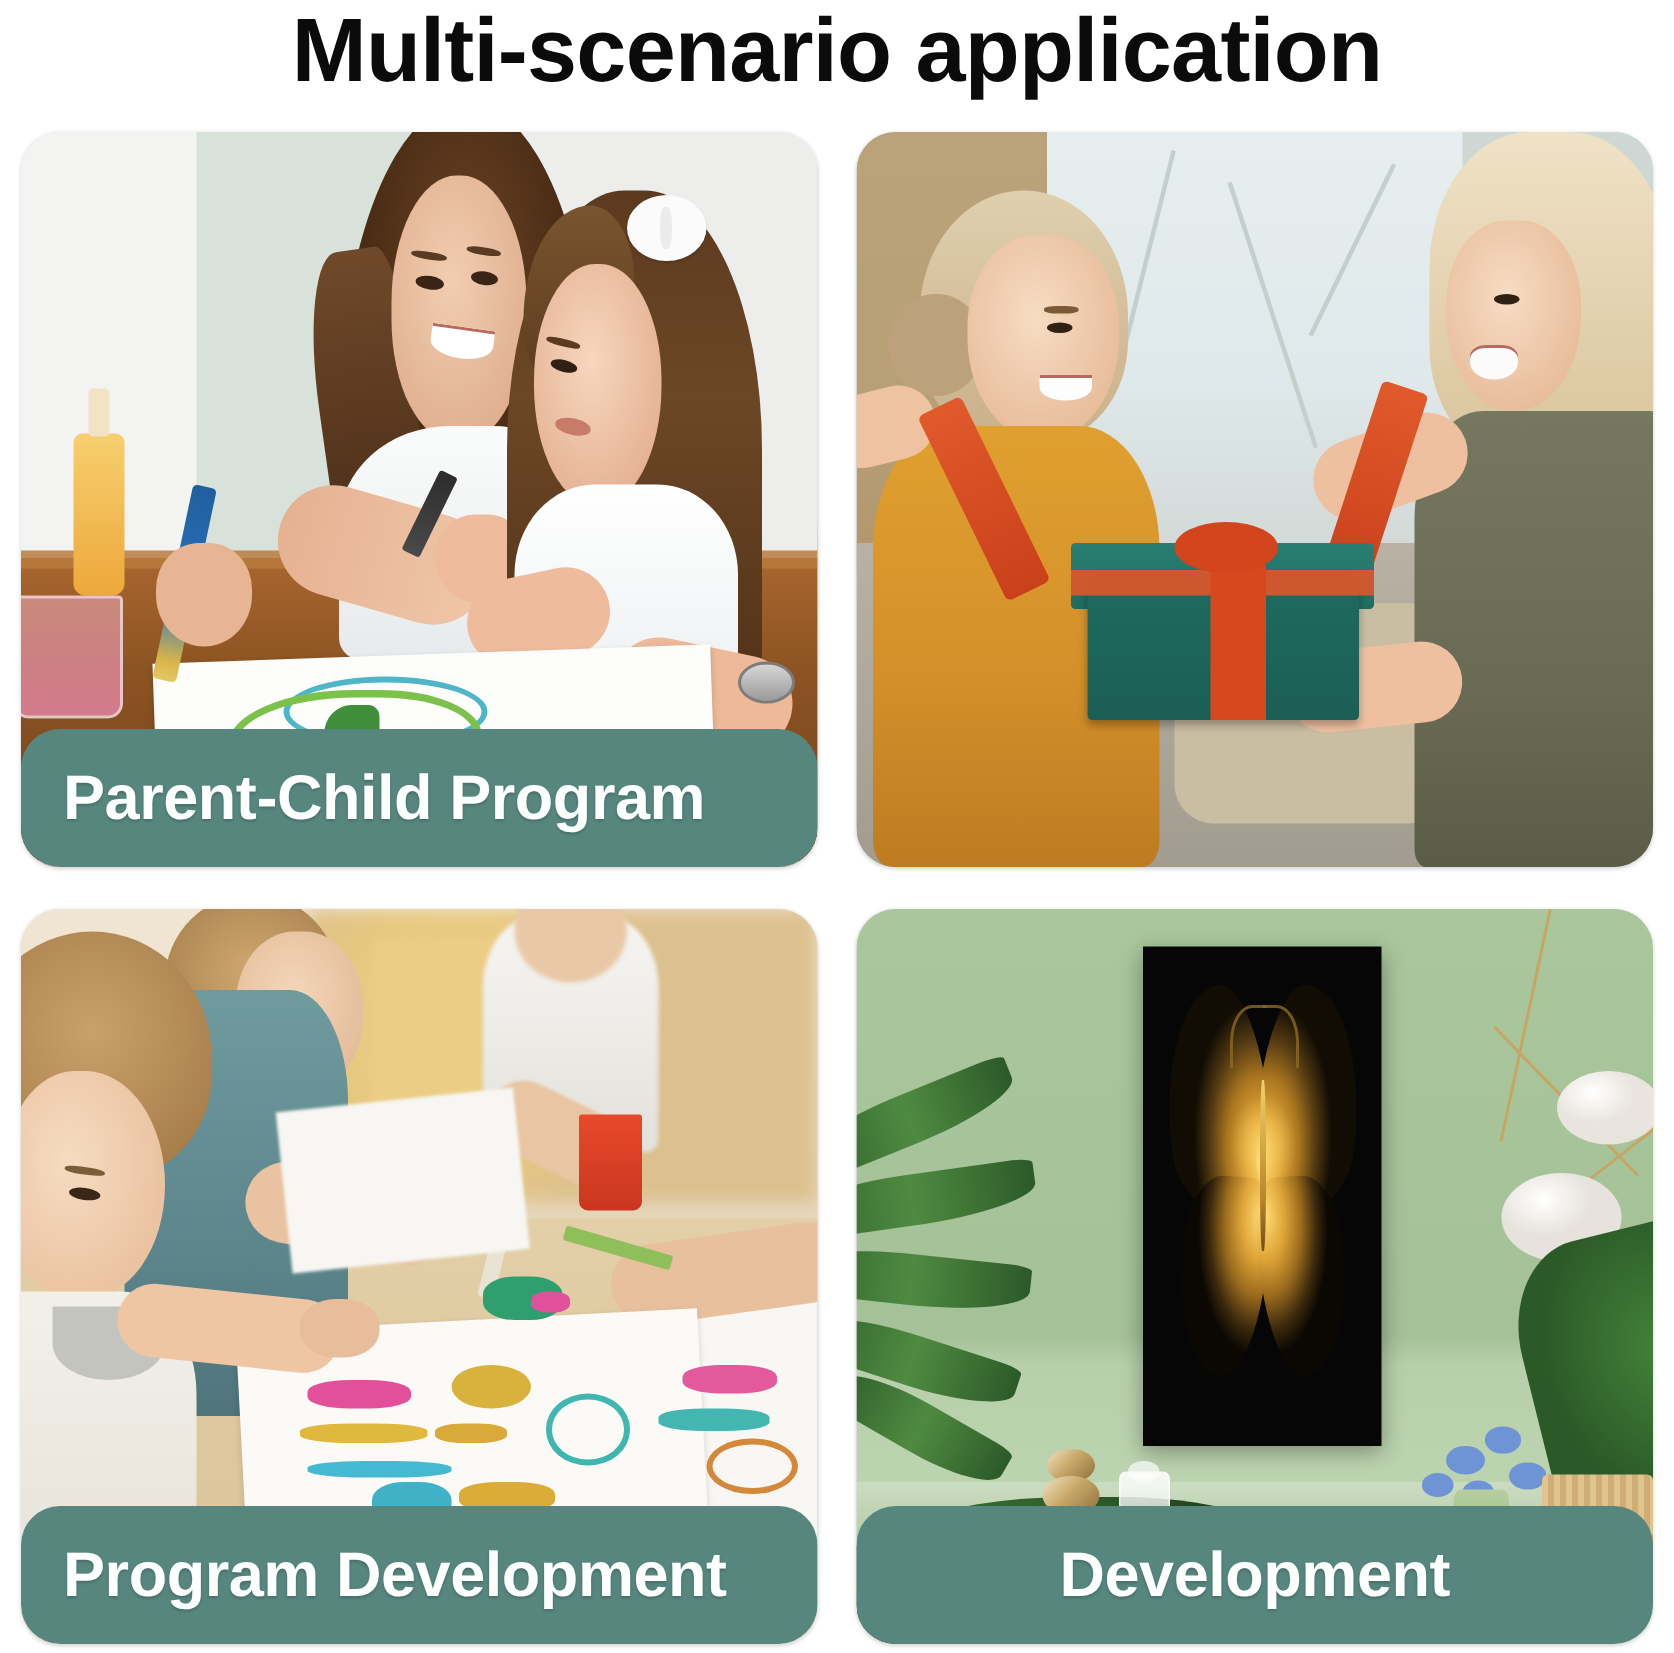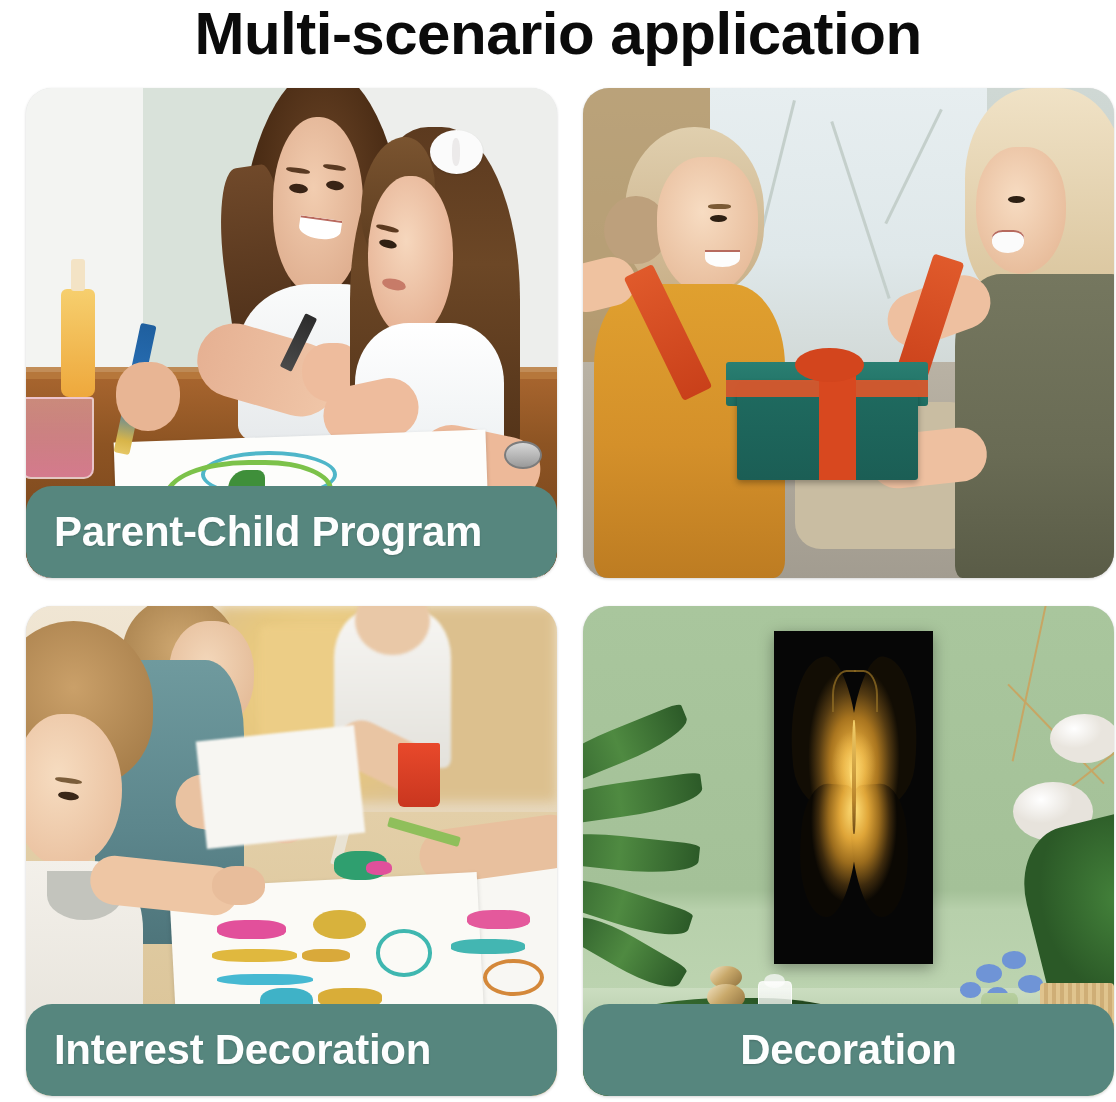--- a/index.html
+++ b/index.html
@@ -20,21 +20,21 @@
     font-size:60px;
     line-height:72px;
     letter-spacing:-0.5px;
     color:#0b0b0b;
     white-space:nowrap;
   }
 
   
   .grid{
     position:absolute;
-    left:26px;top:88px;
+    left:14px;top:88px;
     width:1088px;height:1008px;
     display:grid;
     grid-template-columns:531px 531px;
     grid-template-rows:490px 490px;
     column-gap:26px;row-gap:28px;
   }
   .card{
     position:relative;
     border-radius:26px;
     overflow:hidden;
@@ -443,21 +443,21 @@
       <div class="k1-hair"></div>
       <div class="k1-face"></div>
       <div class="k1-brow"></div>
       <div class="k1-eye"></div>
       <div class="k1-body"></div>
       <div class="k1-collar"></div>
       <div class="k1-arm"></div>
       <div class="k1-hand"></div>
     </div>
     <div class="caption left">
-      <span>Interest Decoration</span>
+      <span>Program Development</span>
     </div>
   </div>
 
   <div class="card">
     <div class="photo p4">
       <div class="shelf-top"></div>
       <div class="shelf"></div>
 
       <div class="lampbar1"></div>
       <div class="lampbar2"></div>
@@ -496,17 +496,17 @@
       <span class="flw" style="left:74%;bottom:23%;width:5%;height:4%;"></span>
       <span class="flw" style="left:79%;bottom:26%;width:4.4%;height:3.6%;"></span>
       <span class="flw" style="left:71%;bottom:20%;width:4%;height:3.2%;"></span>
       <span class="flw" style="left:82%;bottom:21%;width:4.6%;height:3.8%;"></span>
       <span class="flw" style="left:76%;bottom:19%;width:4%;height:3.2%;"></span>
       <div class="vase"></div>
       <div class="basket1"></div>
       <div class="basket2"></div>
     </div>
     <div class="caption center">
-      <span>Decoration</span>
+      <span>Development</span>
     </div>
   </div>
 
 </div>
 
 </body></html>

